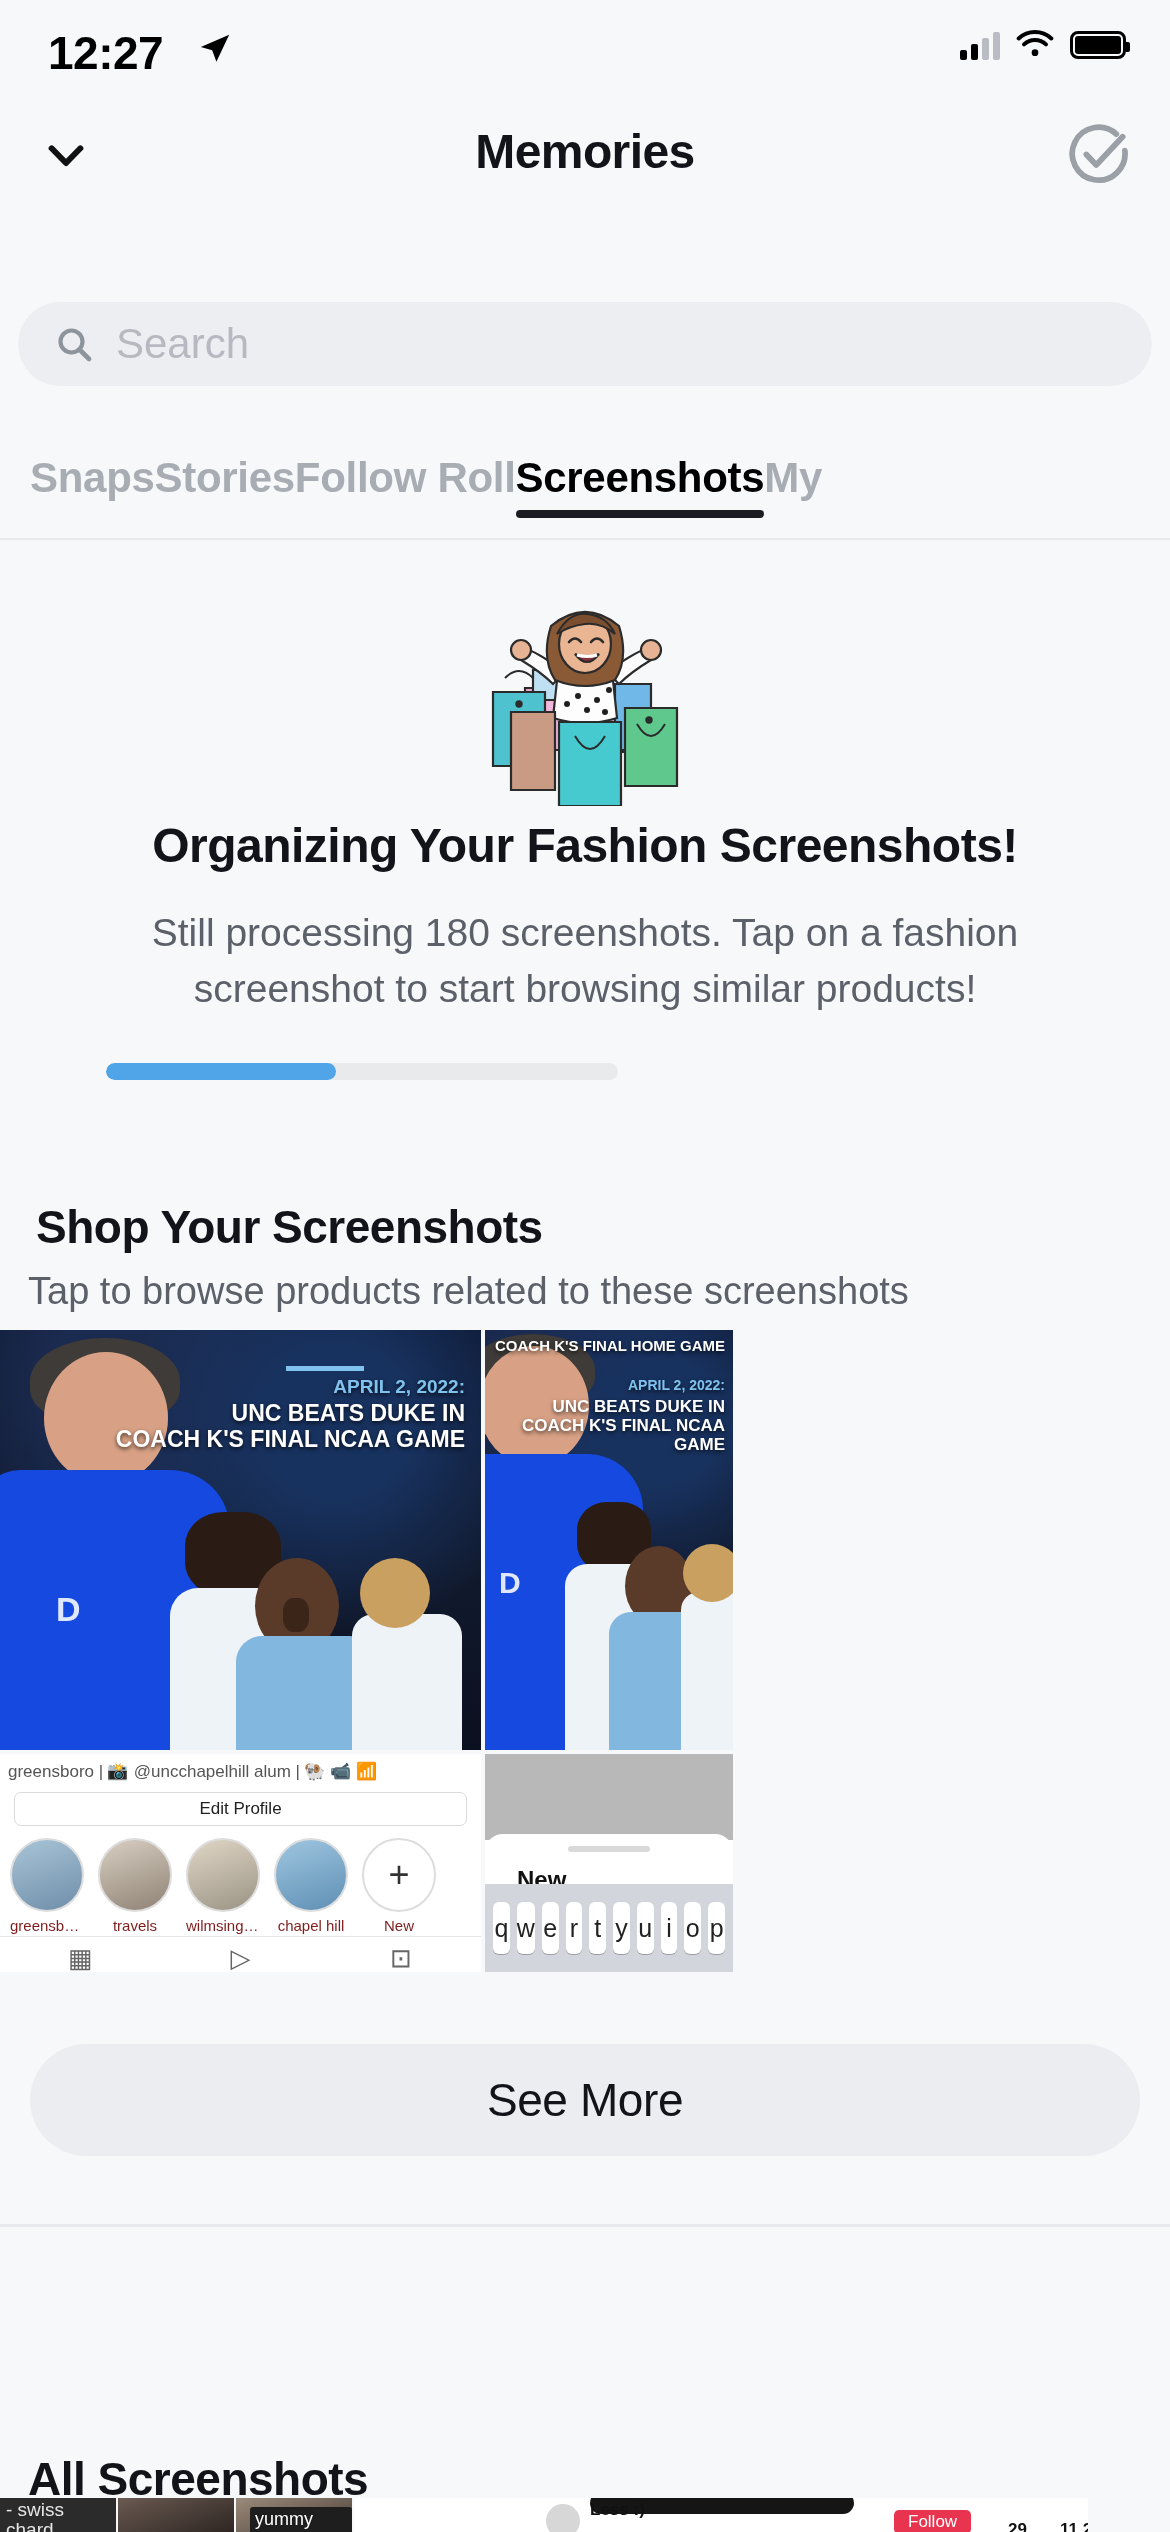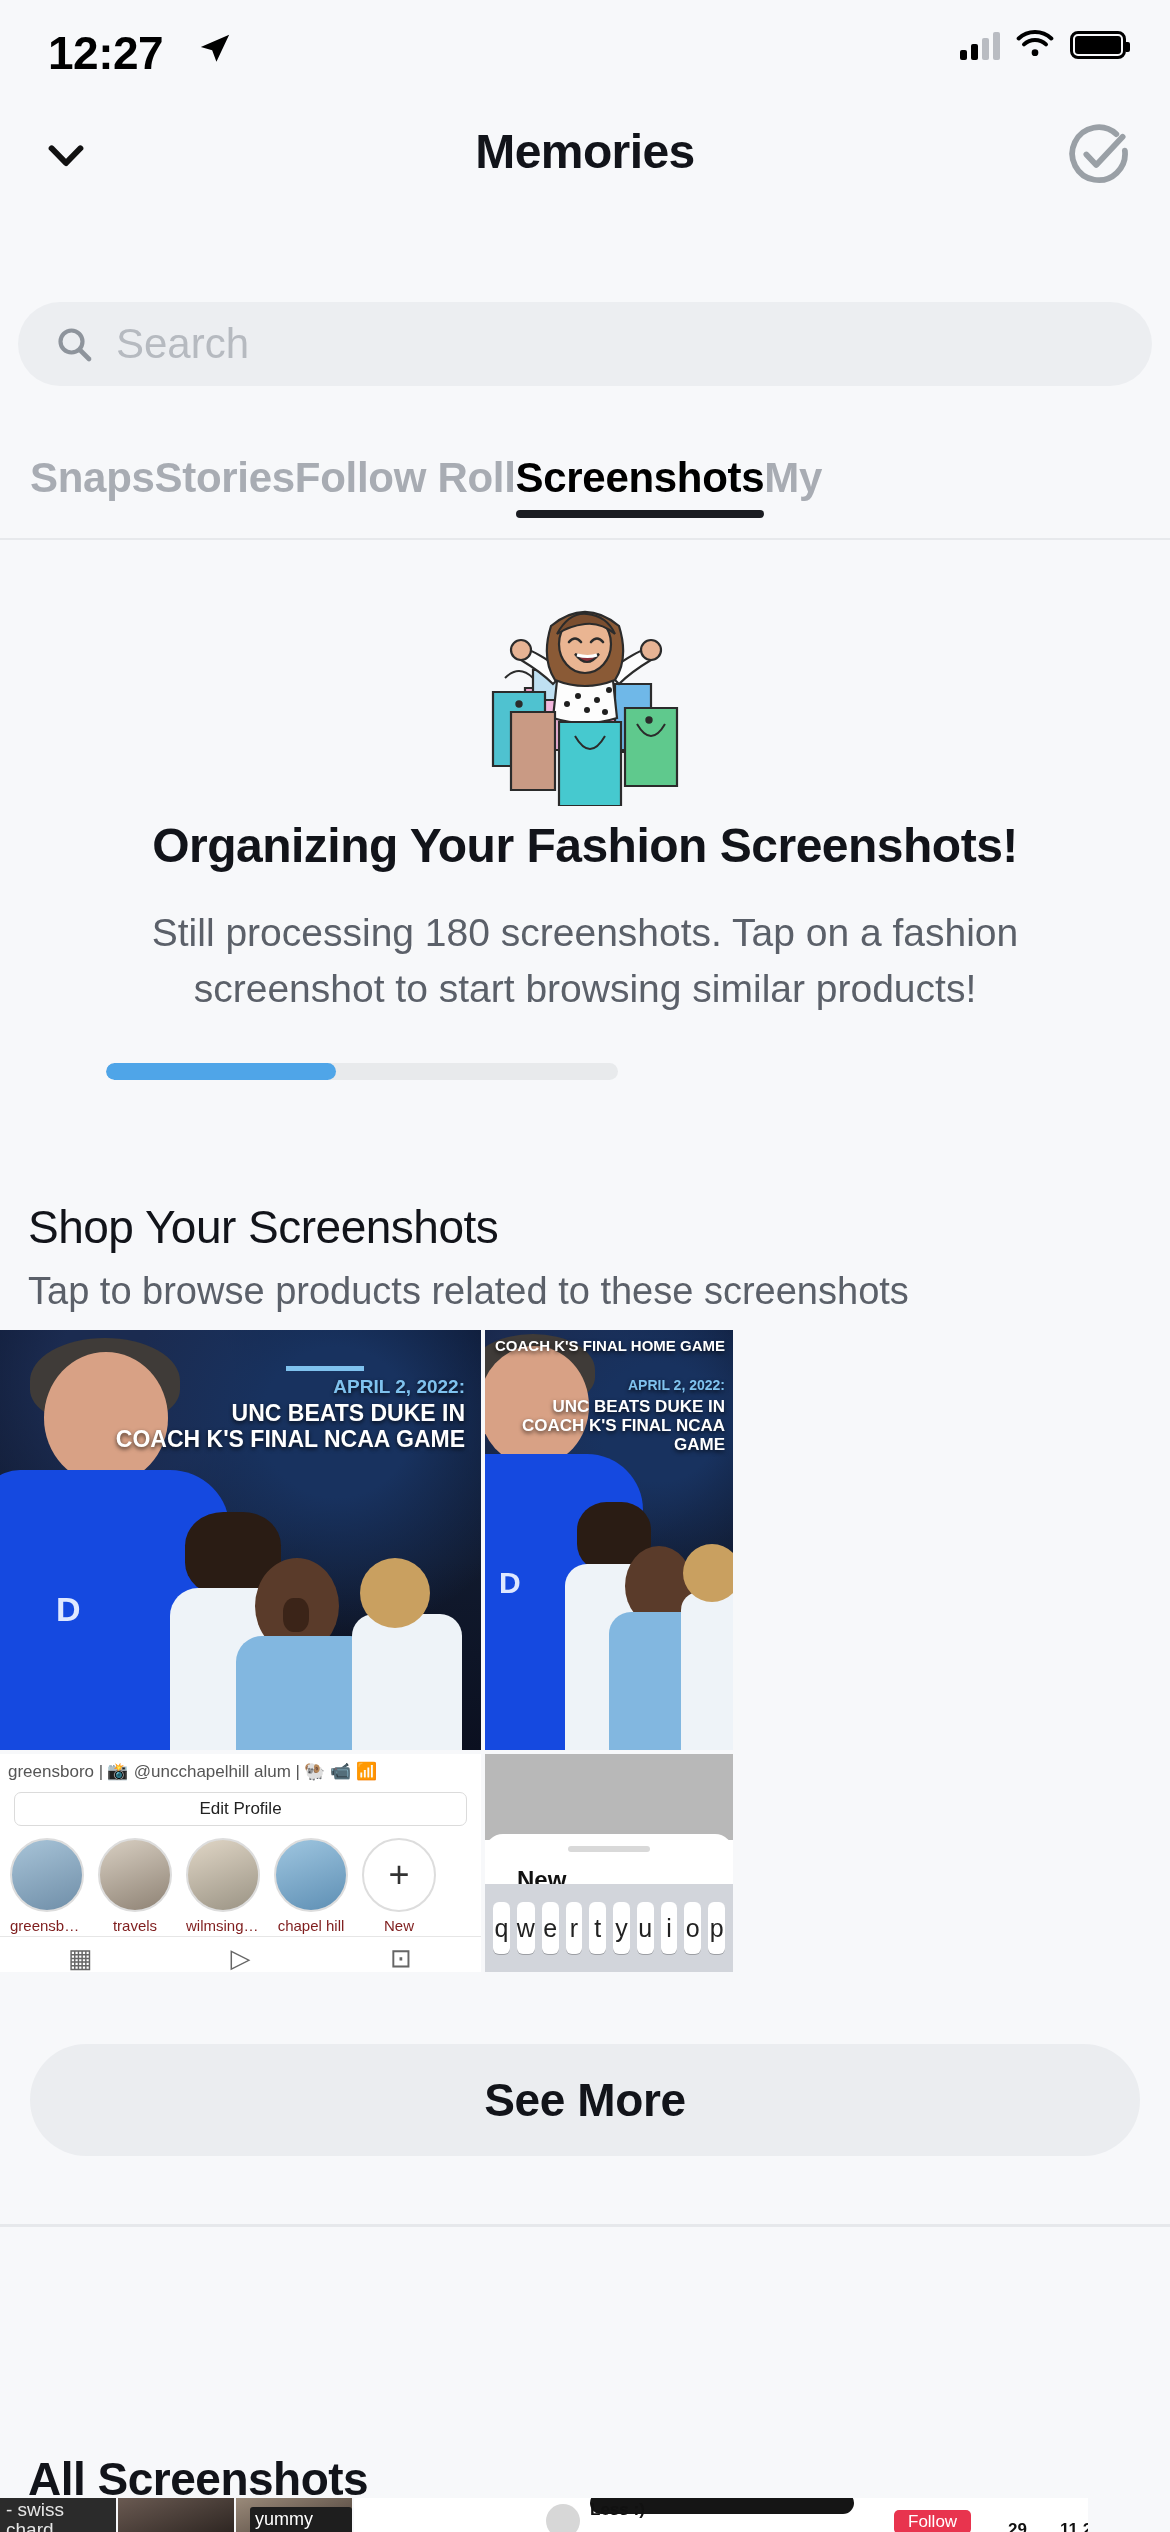--- a/index.html
+++ b/index.html
@@ -85,22 +85,22 @@
 
   
   .progress-track {
     position: absolute; left: 106px; top: 1063px; width: 512px; height: 17px;
     background: #e8eaec; border-radius: 9px; overflow: hidden;
   }
   .progress-fill { height: 100%; border-radius: 9px; }
 
   
   .shop-title {
-    position: absolute; left: 28px; top: 1200px;
-    font-size: 46px; font-weight: 400; color: #12141a; letter-spacing: -0.5px;
+    position: absolute; left: 36px; top: 1200px;
+    font-size: 46px; font-weight: 700; color: #12141a; letter-spacing: -0.5px;
   }
   .shop-sub {
     position: absolute; left: 28px; top: 1270px;
     font-size: 38px; color: #5b6069; font-weight: 400;
   }
 
   
   .grid { position: absolute; left: 0; top: 1330px; width: 1170px; height: 642px; overflow: hidden; }
   .cell-img { position: absolute; overflow: hidden; background: #111; }
 
@@ -160,21 +160,21 @@
   .nc-kbwrap { position: absolute; left: 0; right: 0; bottom: 0; background: #d2d5db; }
   .nc-kb { display: flex; justify-content: center; gap: 7px; padding: 18px 8px; }
   .nc-kb span { width: 36px; height: 52px; background: #fff; border-radius: 6px;
                 box-shadow: 0 1px 0 rgba(0,0,0,.25); font-size: 25px; color: #222;
                 display: flex; align-items: center; justify-content: center; }
 
   
   .see-more {
     position: absolute; left: 30px; top: 2044px; width: 1110px; height: 112px;
     background: #ebedf0; border-radius: 56px; display: flex; align-items: center;
-    justify-content: center; font-size: 46px; font-weight: 700; color: #12141a;
+    justify-content: center; font-size: 46px; font-weight: 400; color: #12141a;
     cursor: pointer; letter-spacing: -0.4px;
   }
   .divider { position: absolute; left: 0; top: 2224px; width: 1170px; height: 3px; background: #e6e8eb; }
 
   .all-title {
     position: absolute; left: 28px; top: 2452px;
     font-size: 46px; font-weight: 700; color: #12141a; letter-spacing: -0.5px;
   }
 
   

